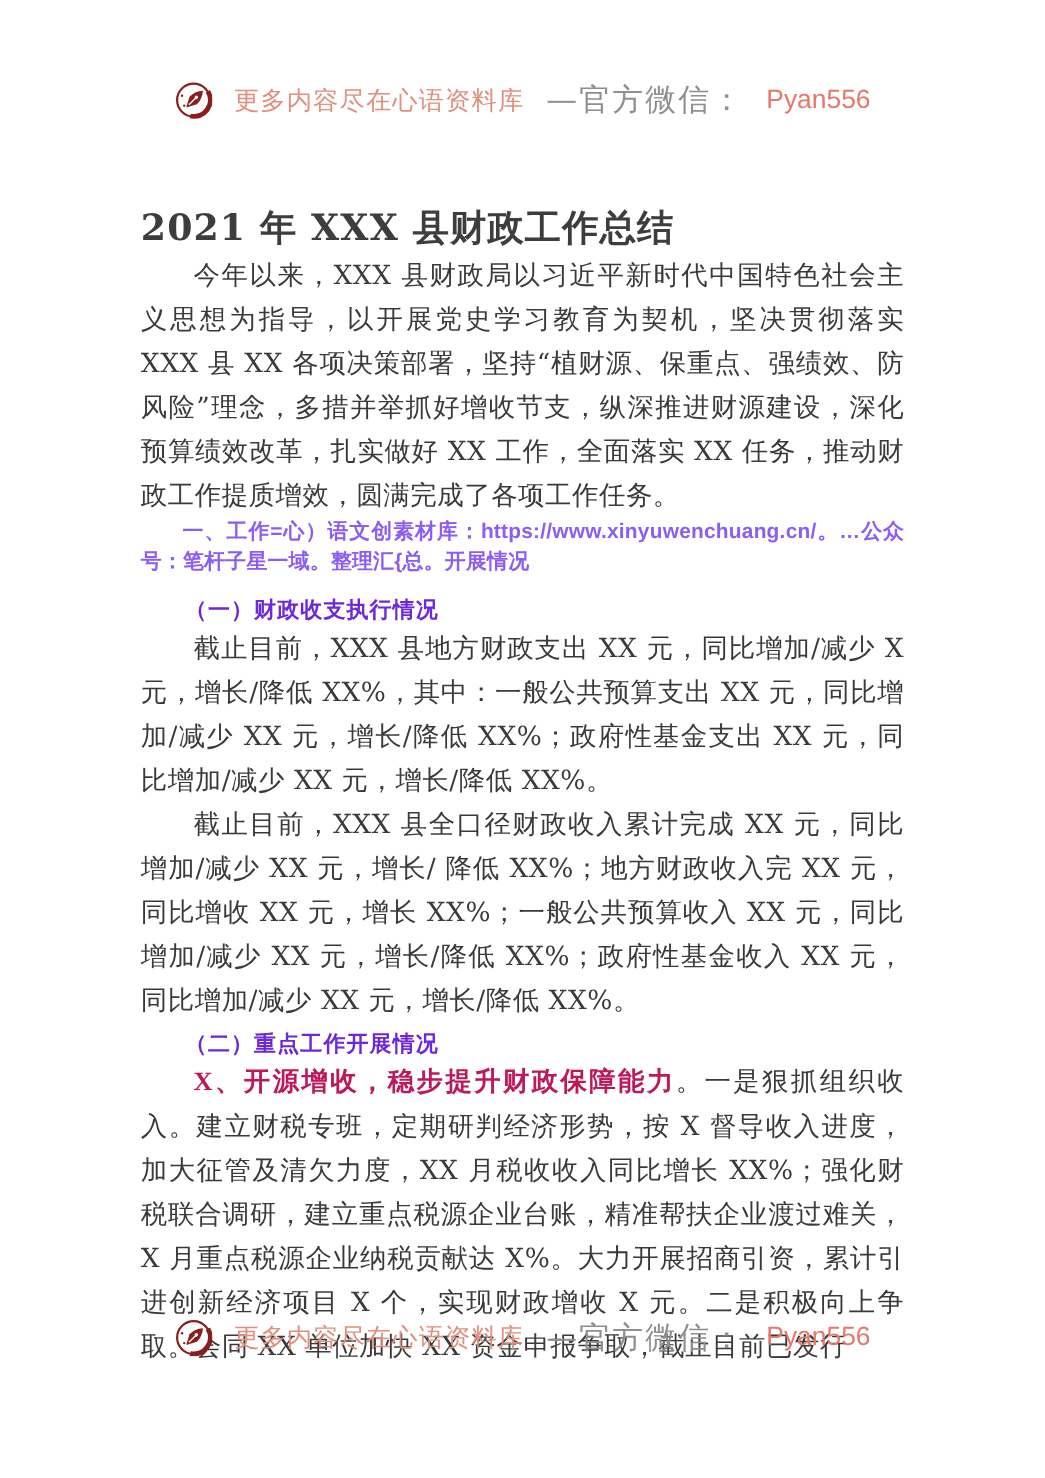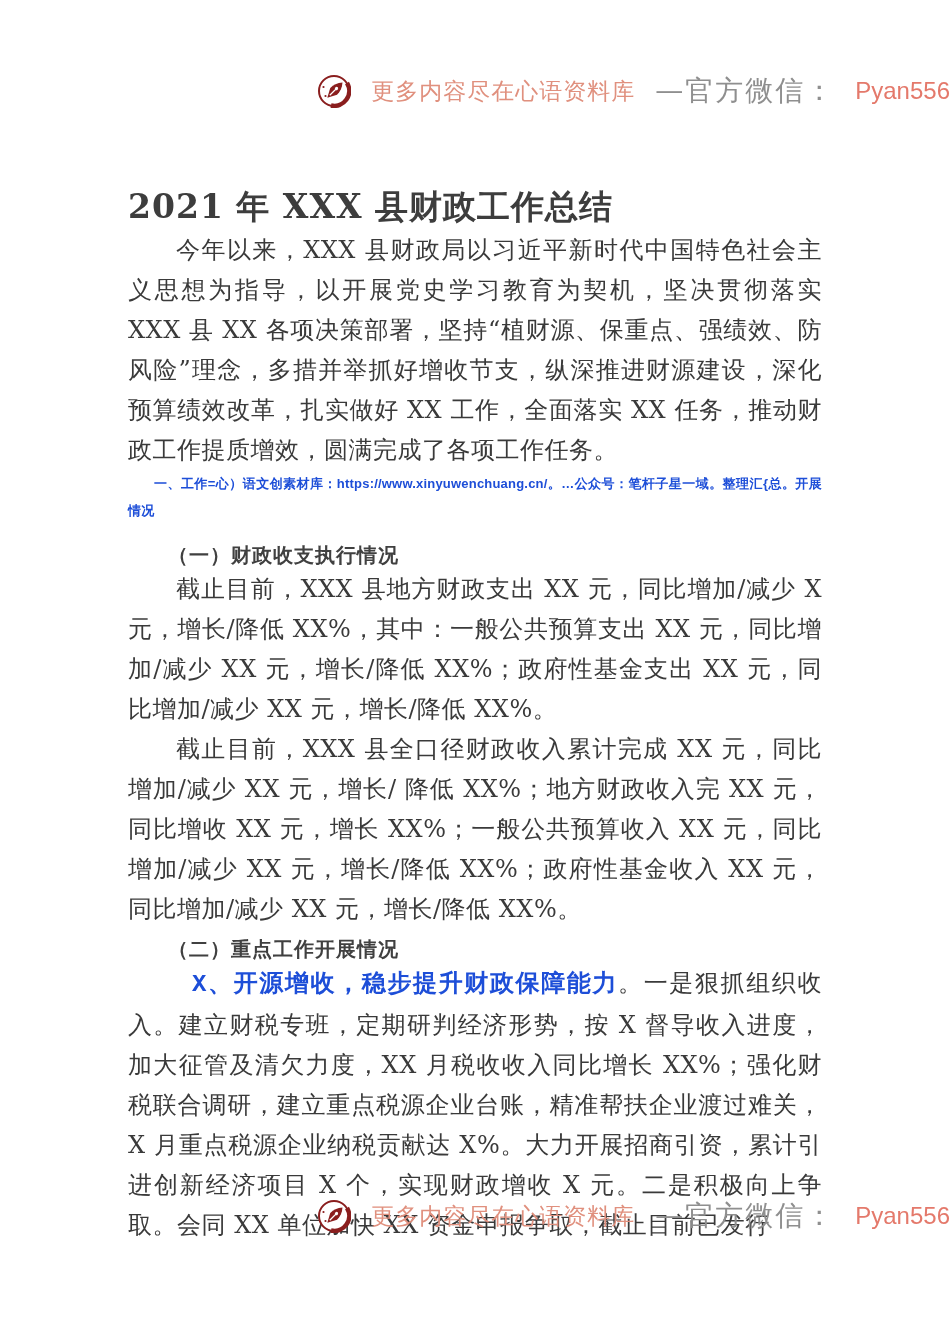--- a/index.html
+++ b/index.html
@@ -15,21 +15,21 @@
     overflow: hidden;
     font-family: "DejaVu Serif", serif;
   }
 
   
   .brand-row {
     position: absolute;
     left: 0;
     width: 100%;
     display: flex;
-    justify-content: flex-end;
+    justify-content: center;
     align-items: center;
     gap: 20px;
   }
   .brand-row.header { top: 72px; }
   .brand-row.footer { top: 1197px; }
   .brand-logo { width: 34px; height: 34px; flex: 0 0 auto; }
   .brand-main {
     font-family: "DejaVu Serif", serif;
     font-size: 23px;
     letter-spacing: 1px;
@@ -77,44 +77,43 @@
     color: #3a3a3a;
   }
   .mt15 { margin-top: 15px; }
   .mt16 { margin-top: 16px; }
   .mt11 { margin-top: 11px; }
   .mt5  { margin-top: 5px;  }
   .watermark-heading {
     margin: 0;
     font-family: "Liberation Sans", sans-serif;
     font-weight: bold;
-    font-size: 13px;
+    font-size: 19px;
     line-height: 27px;
     text-align: justify;
     text-indent: 2em;
-    color: #1d4ed8;
+    color: #8b5cf6;
     letter-spacing: 0.2px;
   }
   .sub-heading {
     margin: 0;
     font-family: "Liberation Sans", sans-serif;
     font-weight: bold;
     font-size: 20px;
     line-height: 28px;
     text-indent: 2em;
-    color: #404040;
+    color: #6d28d9;
     letter-spacing: 1px;
   }
   .sub1 { margin-top: 17px; }
   .sub2 { margin-top: 6px; }
   .lead-bold {
-    font-family: Liberation Mono, monospace;
+    font-family: Liberation Serif, serif;
     font-weight: bold;
-    color: #1d4ed8;
-    margin-left: 16px;
+    color: #be185d;
   }
 </style>
 </head>
 <body>
 
 <div class="page">
 
   <div class="brand-row header">
     <svg class="brand-logo" viewBox="0 0 34 34">
       <circle cx="17" cy="17" r="15" fill="#ffffff" stroke="#8a1e1e" stroke-width="2"></circle>

